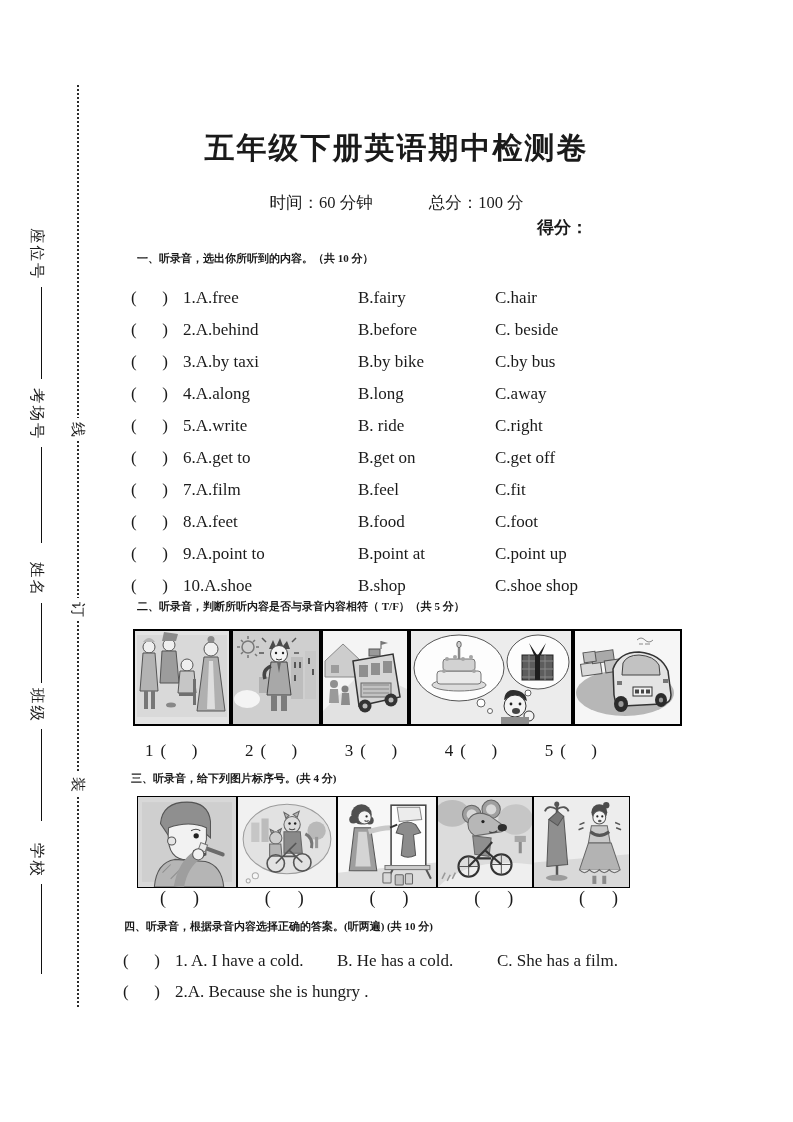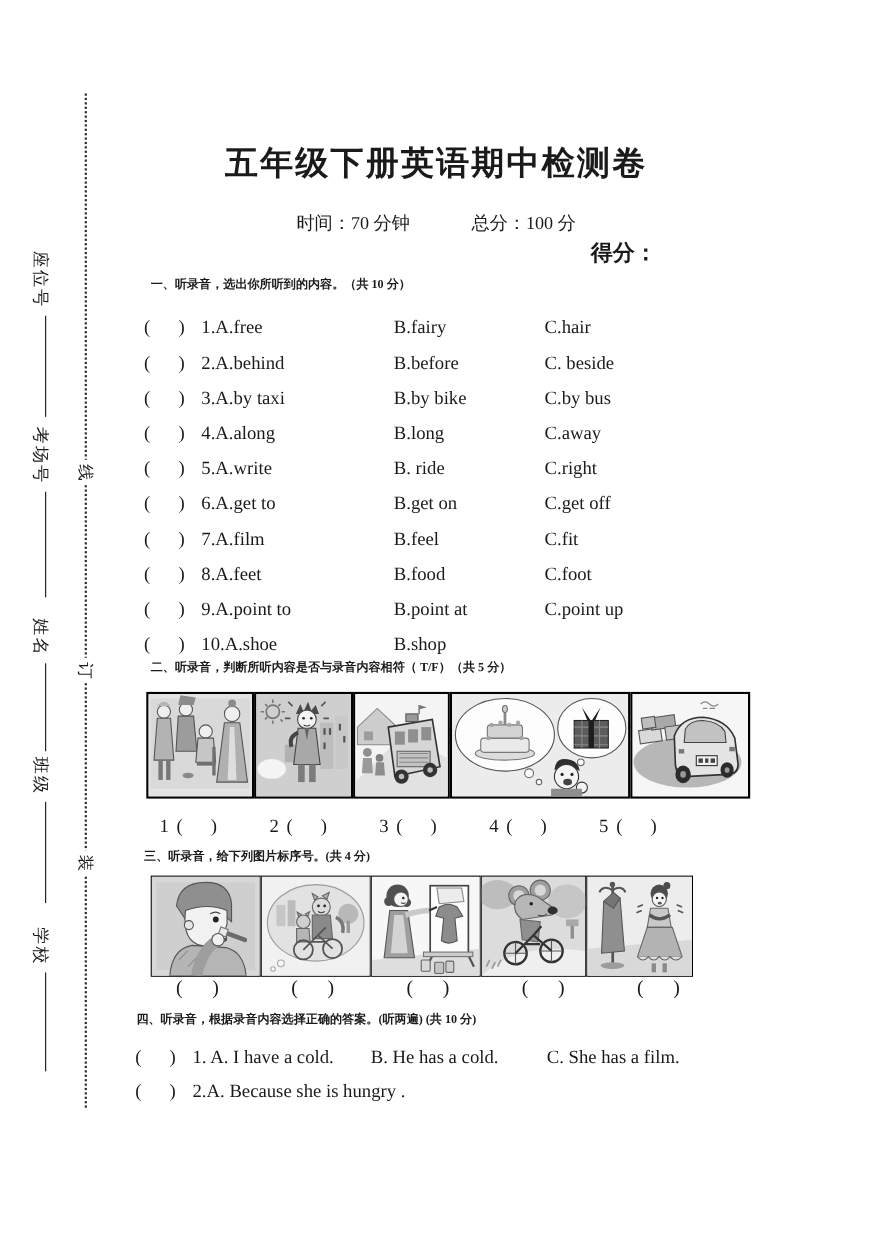--- a/index.html
+++ b/index.html
@@ -14,21 +14,21 @@
              padding:4px 0;font-size:15px;writing-mode:vertical-rl;text-orientation:sideways;}
   .m-field{position:absolute;left:26px;display:flex;flex-direction:column;align-items:flex-start;}
   .m-label{writing-mode:vertical-rl;text-orientation:sideways;font-size:15.5px;letter-spacing:2px;margin-left:0;}
   .m-blank{width:0;border-left:1.5px solid #111;margin:6px 0 0 15px;}
 
   
   .title{position:absolute;top:128px;left:0;width:100%;text-align:center;
          font-size:30px;letter-spacing:2px;}
   .meta{position:absolute;top:192px;left:0;width:100%;display:flex;justify-content:center;
         gap:56px;font-size:16.5px;}
-  .score{position:absolute;left:537px;top:216px;font-size:20px;}
+  .score{position:absolute;left:537px;top:216px;font-size:17px;}
 
   
   .s-head{position:absolute;font-size:11px;white-space:nowrap;}
 
   
   .s1-rows{position:absolute;left:131px;top:282px;width:600px;}
   .q-row{display:grid;grid-template-columns:52px 175px 137px 1fr;height:32px;
          align-items:center;font-size:17px;}
   .bracket{white-space:pre;}
 
@@ -78,21 +78,21 @@
       <span class="m-blank" style="height:92px"></span>
     </div>
     <div class="m-field" style="top:843px">
       <span class="m-label">学校</span>
       <span class="m-blank" style="height:90px"></span>
     </div>
   </div>
 
   <div class="title hei">五年级下册英语期中检测卷</div>
   <div class="meta">
-    <span>时间：70 分钟</span>
+    <span>时间：60 分钟</span>
     <span>总分：100 分</span>
   </div>
   <div class="score hei">得分：</div>
 
   <div class="s-head hei" style="left:137px;top:251px">一、听录音，选出你所听到的内容。（共 10 分）</div>
   <div class="s1-rows">
     <div class="q-row">
       <span class="bracket">(      )</span>
       <span>1.A.free</span>
       <span>B.fairy</span>
@@ -143,20 +143,21 @@
     <div class="q-row">
       <span class="bracket">(      )</span>
       <span>9.A.point to</span>
       <span>B.point at</span>
       <span>C.point up</span>
     </div>
     <div class="q-row">
       <span class="bracket">(      )</span>
       <span>10.A.shoe</span>
       <span>B.shop</span>
+      <span>C.shoe shop</span>
     </div>
   </div>
 
   <div class="s-head hei" style="left:137px;top:599px">二、听录音，判断所听内容是否与录音内容相符（ T/F）（共 5 分）</div>
 
   <div class="pic-row" style="left:133px;top:629px">
     <div class="pic-box" style="width:98px">
       <svg viewBox="0 0 94 93" preserveAspectRatio="none" aria-label="costume-party-scene">
         <rect width="94" height="93" fill="#e3e3e3"></rect>
           <rect x="2" y="4" width="90" height="82" fill="#d9d9d9"></rect>

